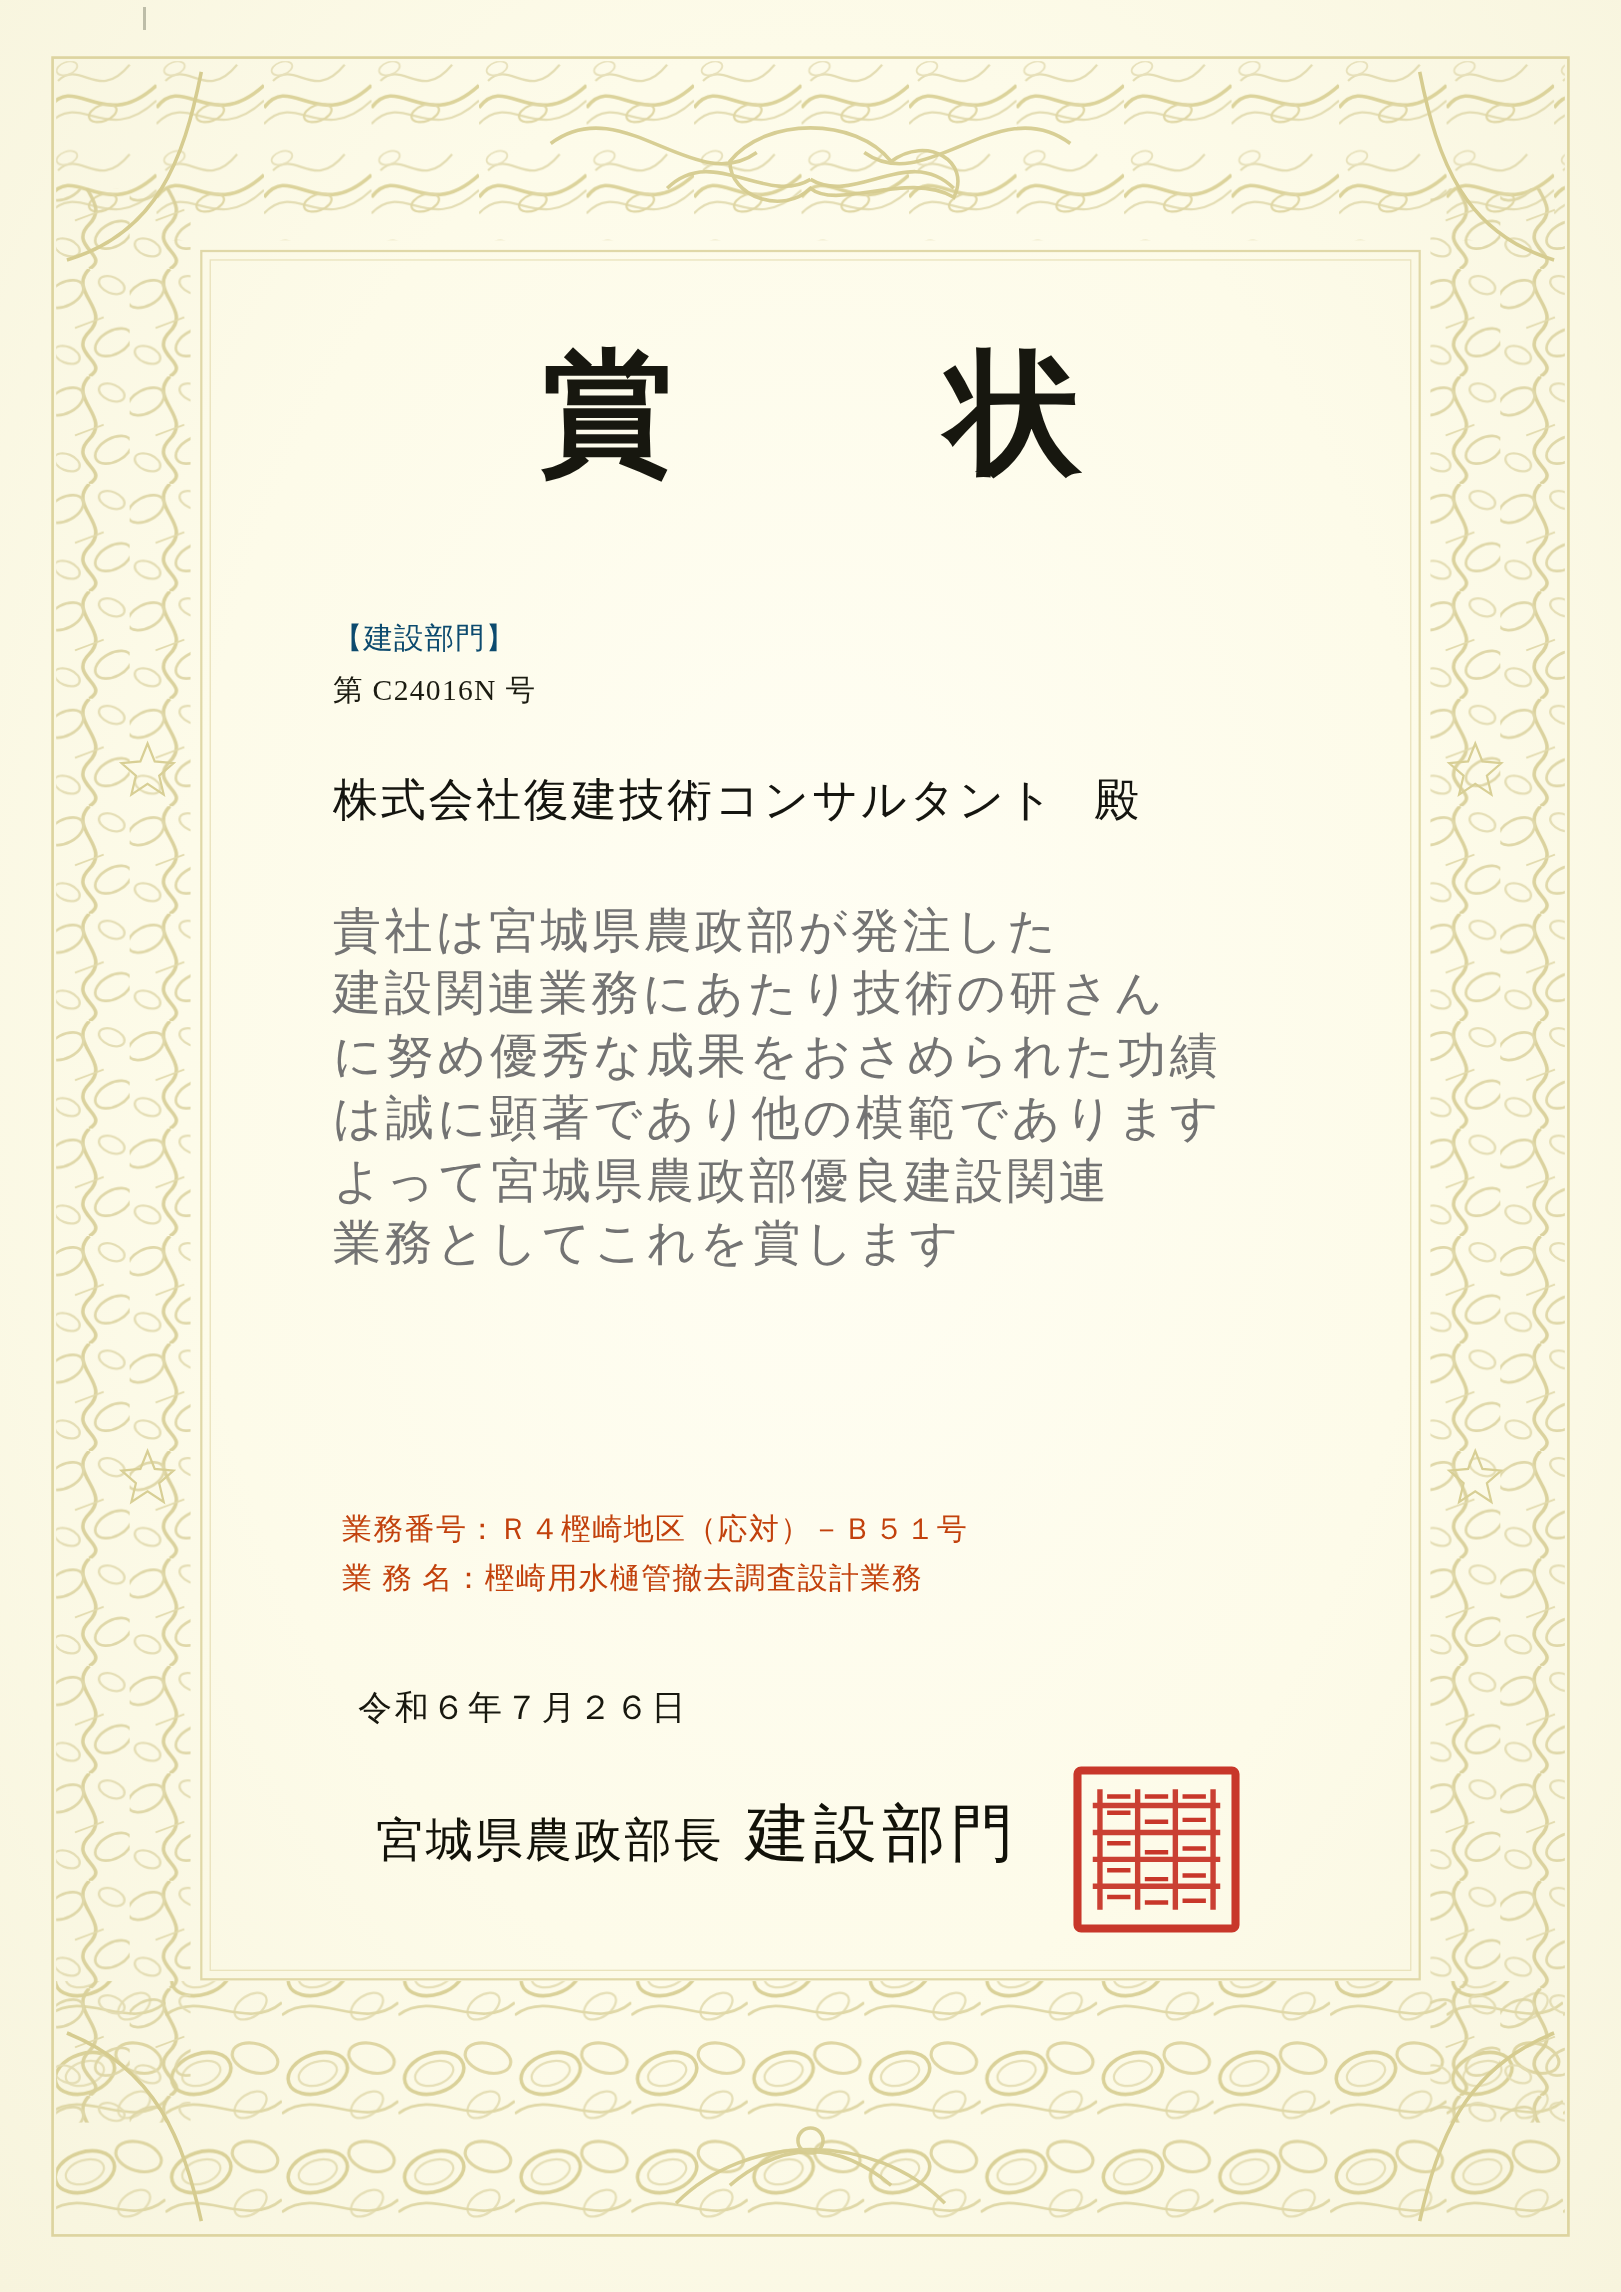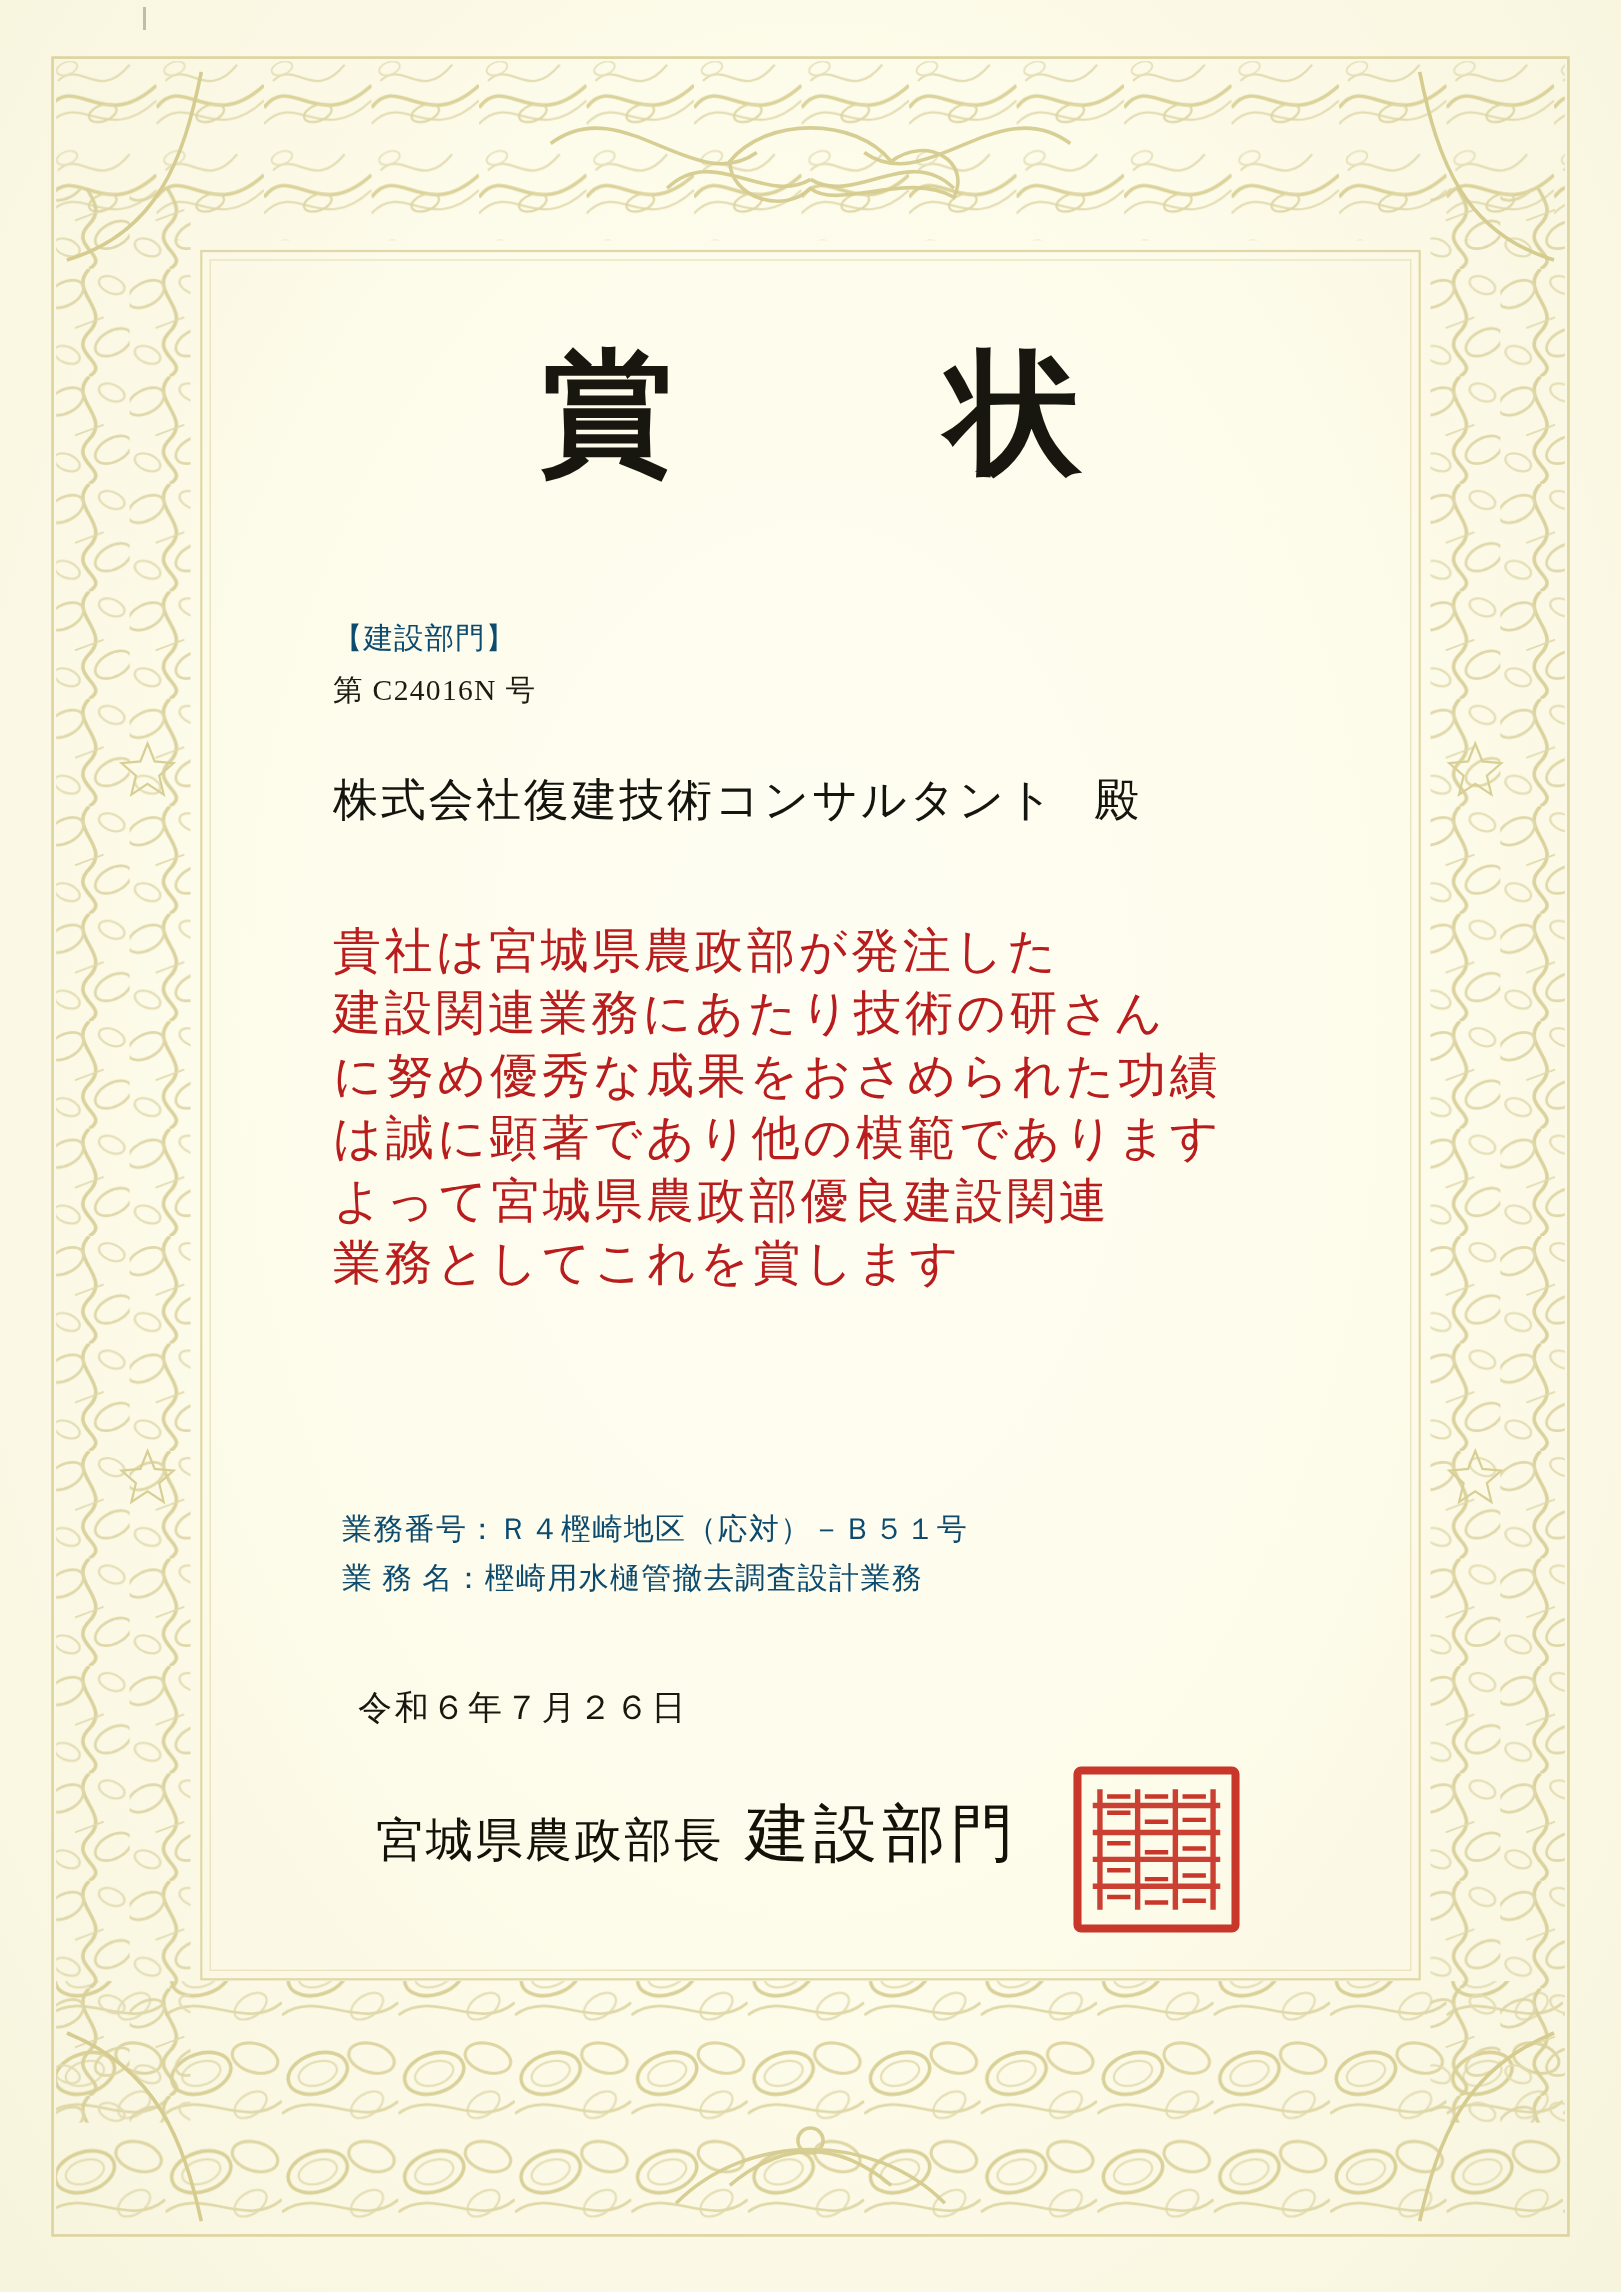--- a/index.html
+++ b/index.html
@@ -98,39 +98,39 @@
     color: #151510;
     font-weight: 500;
   }
   .recipient .honorific {
     margin-left: 38px;
   }
 
   .body-text {
     position: absolute;
     left: 333px;
-    top: 920px;
+    top: 900px;
     width: 1021px;
     font-size: 48px;
     line-height: 1.30;
     letter-spacing: 3.6px;
-    color: #b91c1c;
+    color: #737373;
   }
   .body-text .line {
     white-space: nowrap;
   }
 
   .meta-block {
     position: absolute;
     left: 342px;
     top: 1505px;
     font-size: 30px;
     line-height: 1.62;
     letter-spacing: 1.3px;
-    color: #0c4a6e;
+    color: #c2410c;
   }
   .meta-block .meta-line { white-space: nowrap; }
 
   .issue-date {
     position: absolute;
     left: 358px;
     top: 1685px;
     font-size: 34px;
     letter-spacing: 2.7px;
     color: #18180f;

